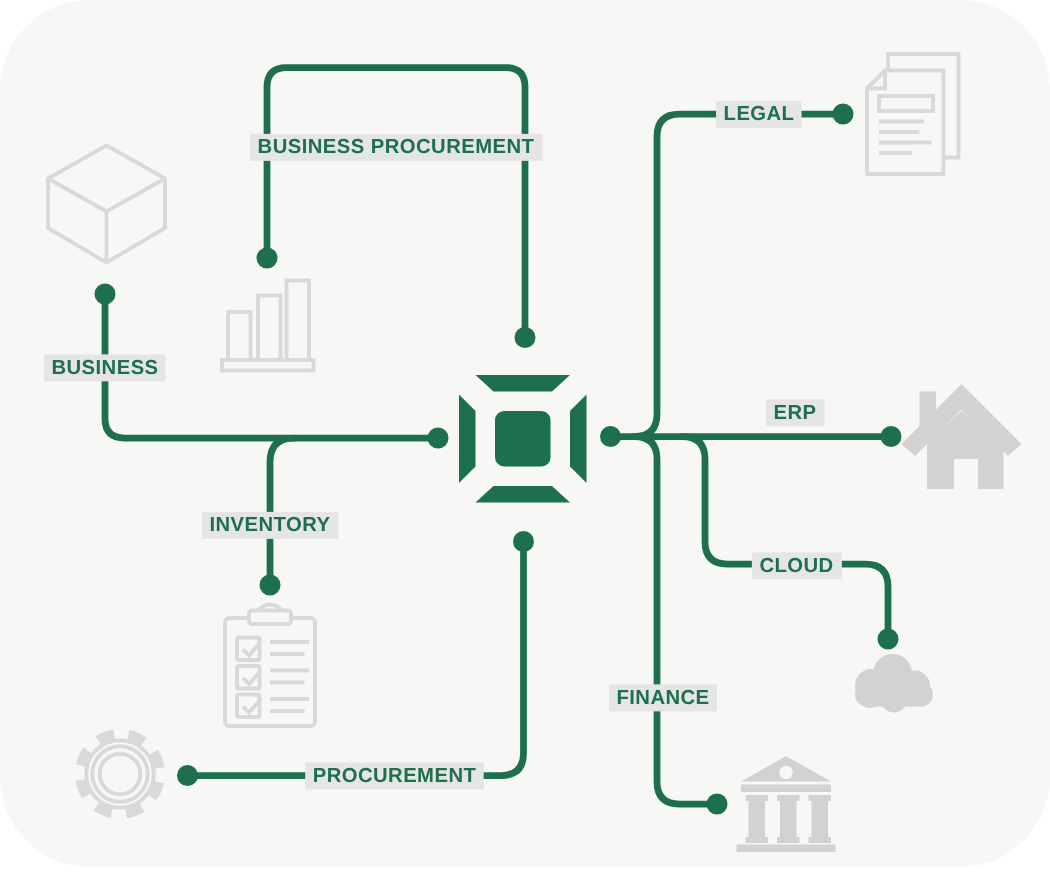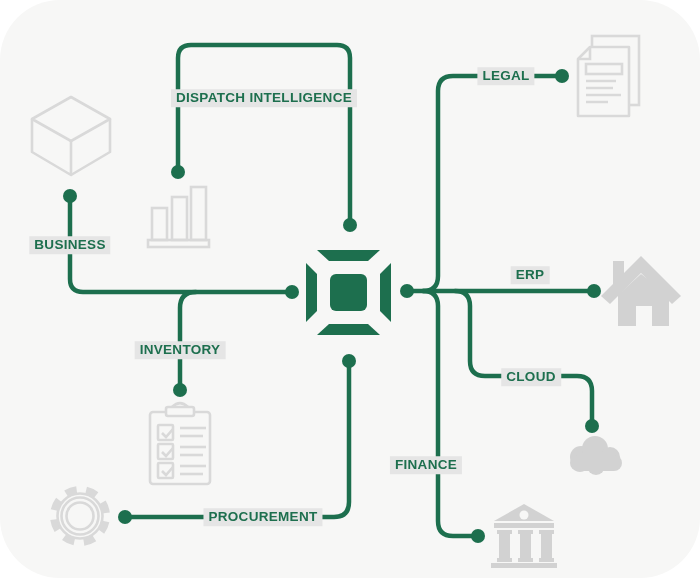--- a/index.html
+++ b/index.html
@@ -8,21 +8,21 @@
   .canvas{position:absolute;left:0;top:0;width:700px;height:578px;background:#f7f7f6;
           border-radius:60px;overflow:hidden;}
   .diagram-svg{position:absolute;left:0;top:0;z-index:1;}
   .label{position:absolute;transform:translate(-50%,-50%);z-index:2;
          background:#e5e5e5;color:#1d6f4e;font-weight:700;font-size:13.5px;
          letter-spacing:.3px;line-height:1;padding:2px 5px;white-space:nowrap;}
   .lbl-bi{left:264px;top:98px;}
   .lbl-legal{left:506px;top:76px;}
   .lbl-erp{left:530px;top:275px;}
   .lbl-cloud{left:531px;top:377px;}
-  .lbl-finance{left:426px;top:465px;text-align:center;}
+  .lbl-finance{left:442px;top:465px;text-align:center;}
   .lbl-inventory{left:70px;top:245px;}
   .lbl-dispatch{left:180px;top:350px;}
   .lbl-procurement{left:239px;top:517px;margin-left:24px;}
 </style>
 </head>
 <body>
 
 <div class="stage">
   <div class="canvas">
 
@@ -139,21 +139,21 @@
       </g>
 
       <g fill="none" stroke="#d9d9d9">
         <circle cx="80" cy="516" r="26" stroke-width="8" stroke-dasharray="11 9.4" transform="rotate(12 80 516)"></circle>
         <circle cx="80" cy="516" r="22.5" stroke-width="2.6"></circle>
         <circle cx="80" cy="516" r="18.5" stroke-width="2.6"></circle>
         <circle cx="80" cy="516" r="13.5" stroke-width="2.6"></circle>
       </g>
     </svg>
 
-    <div class="label lbl-bi">DISPATCH INTELLIGENCE</div>
+    <div class="label lbl-bi">BUSINESS PROCUREMENT</div>
     <div class="label lbl-legal">LEGAL</div>
     <div class="label lbl-erp">ERP</div>
     <div class="label lbl-cloud">CLOUD</div>
     <div class="label lbl-finance">FINANCE</div>
     <div class="label lbl-inventory">BUSINESS</div>
     <div class="label lbl-dispatch">INVENTORY</div>
     <div class="label lbl-procurement">PROCUREMENT</div>
   </div>
 </div>
 

